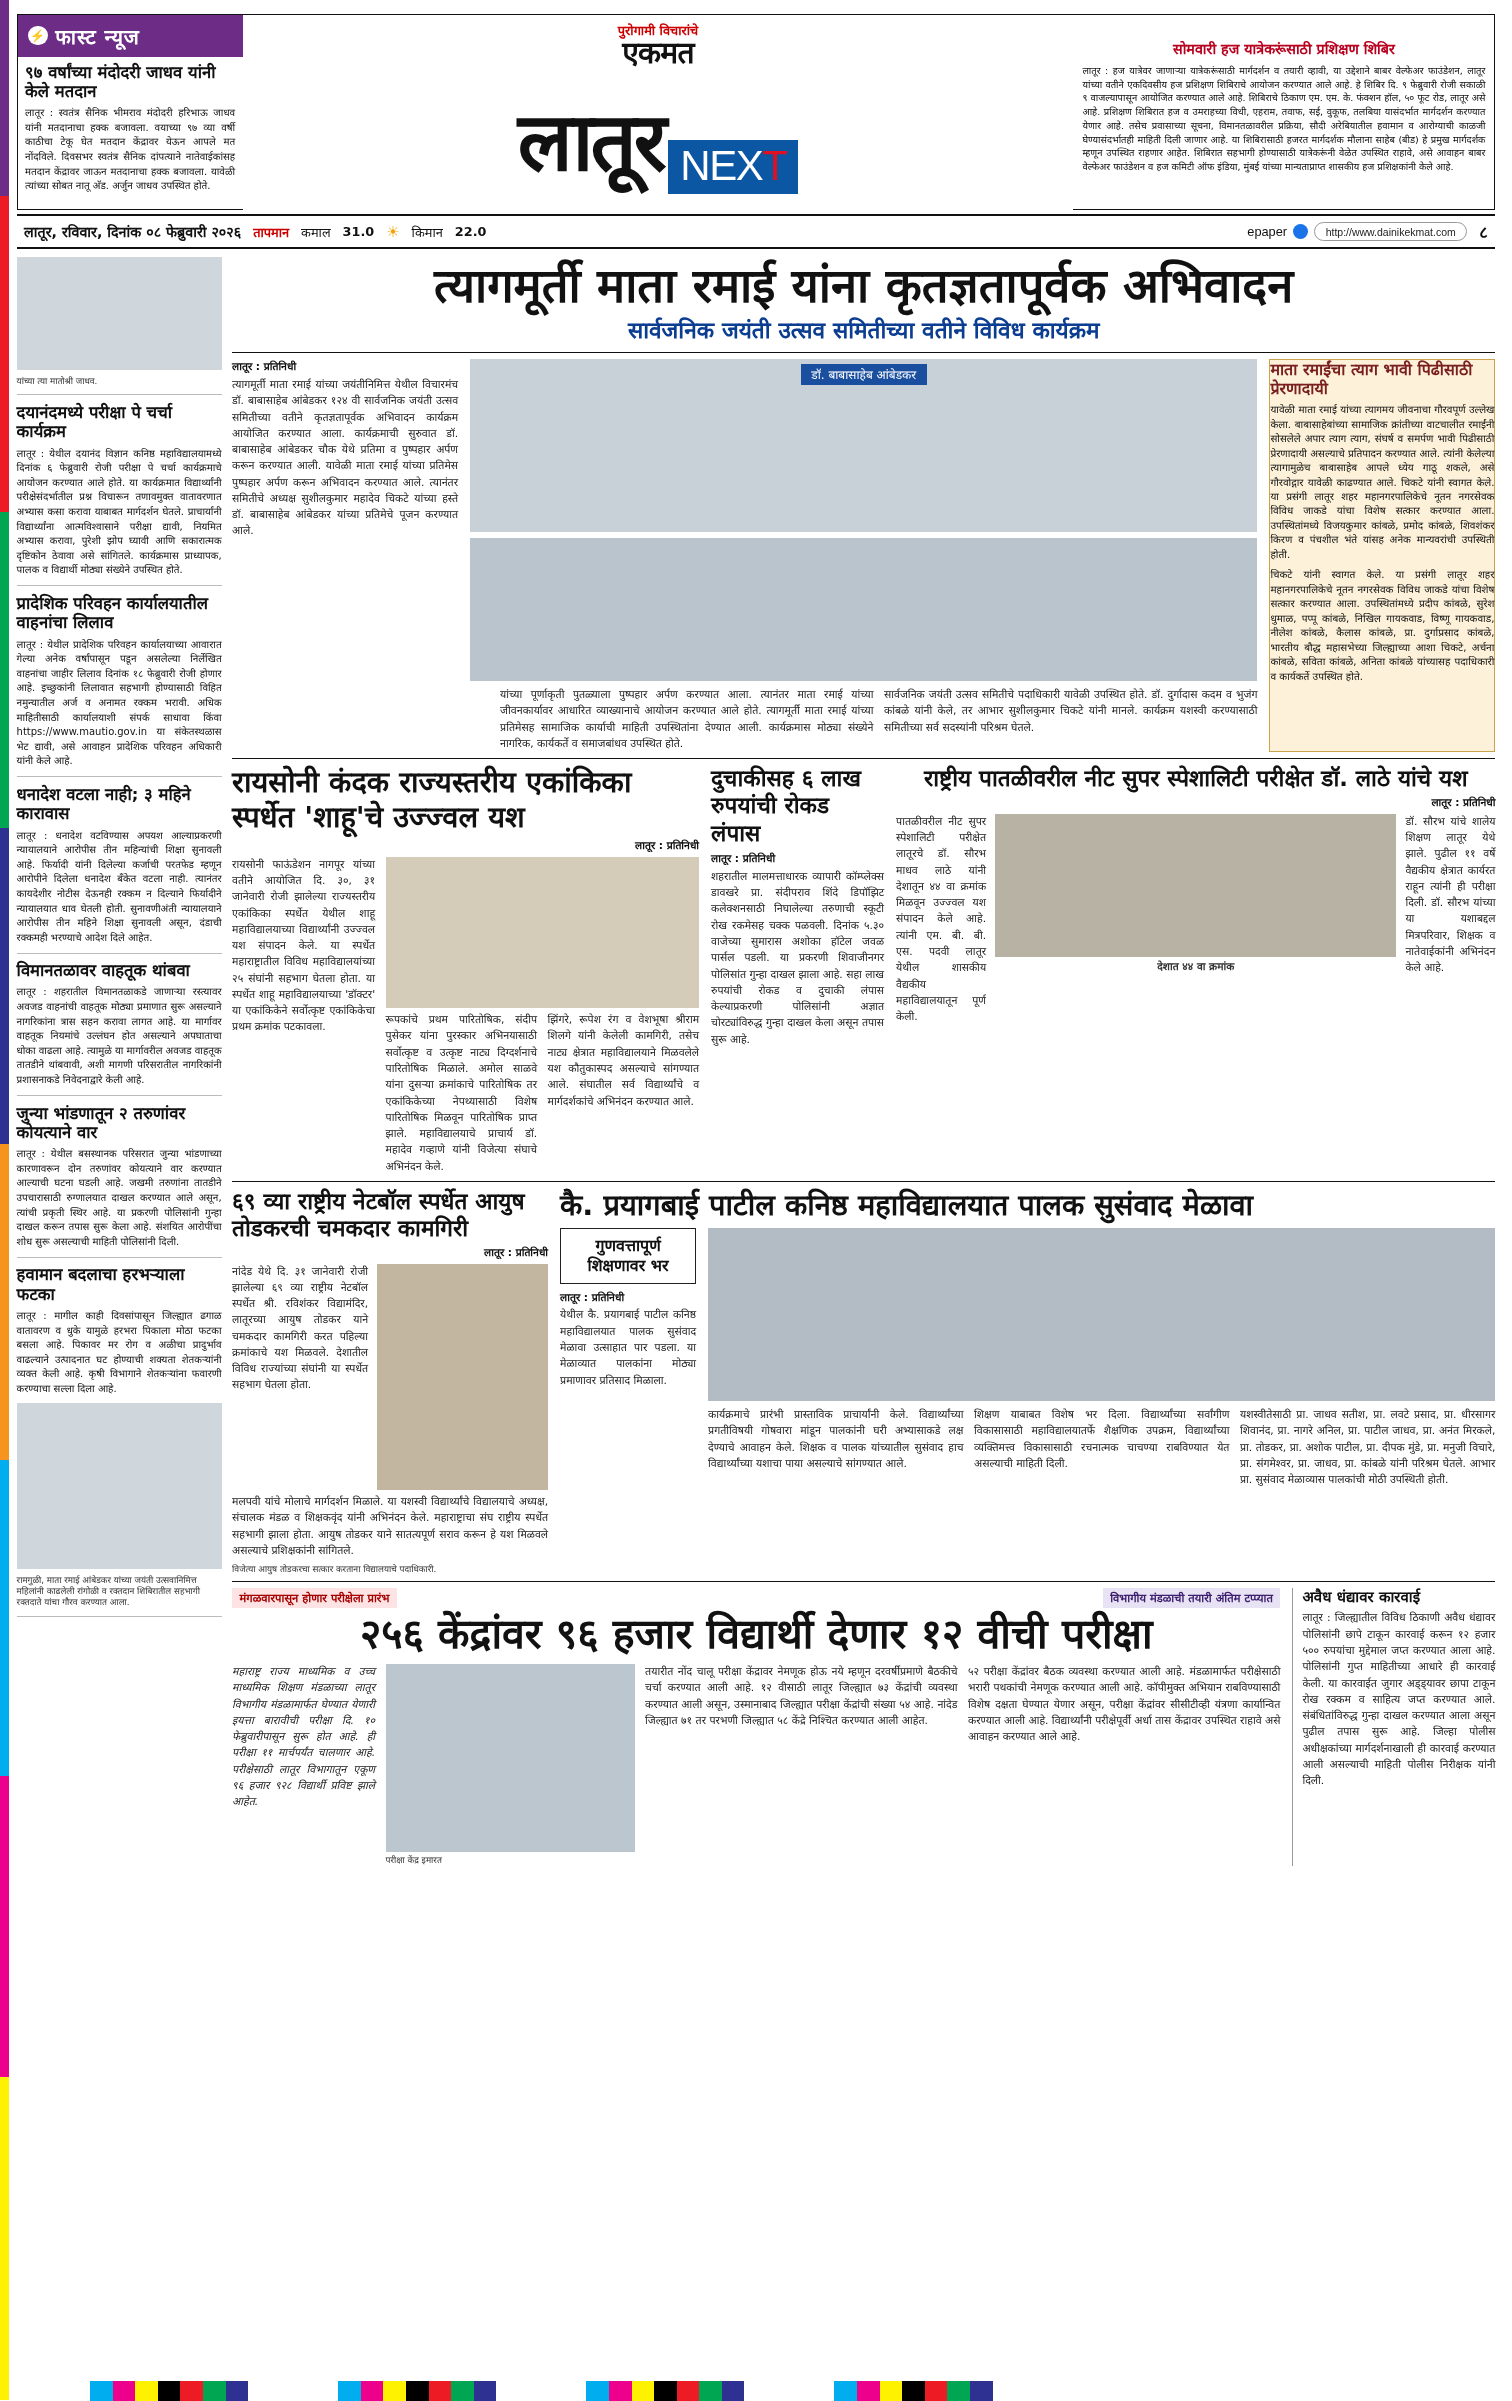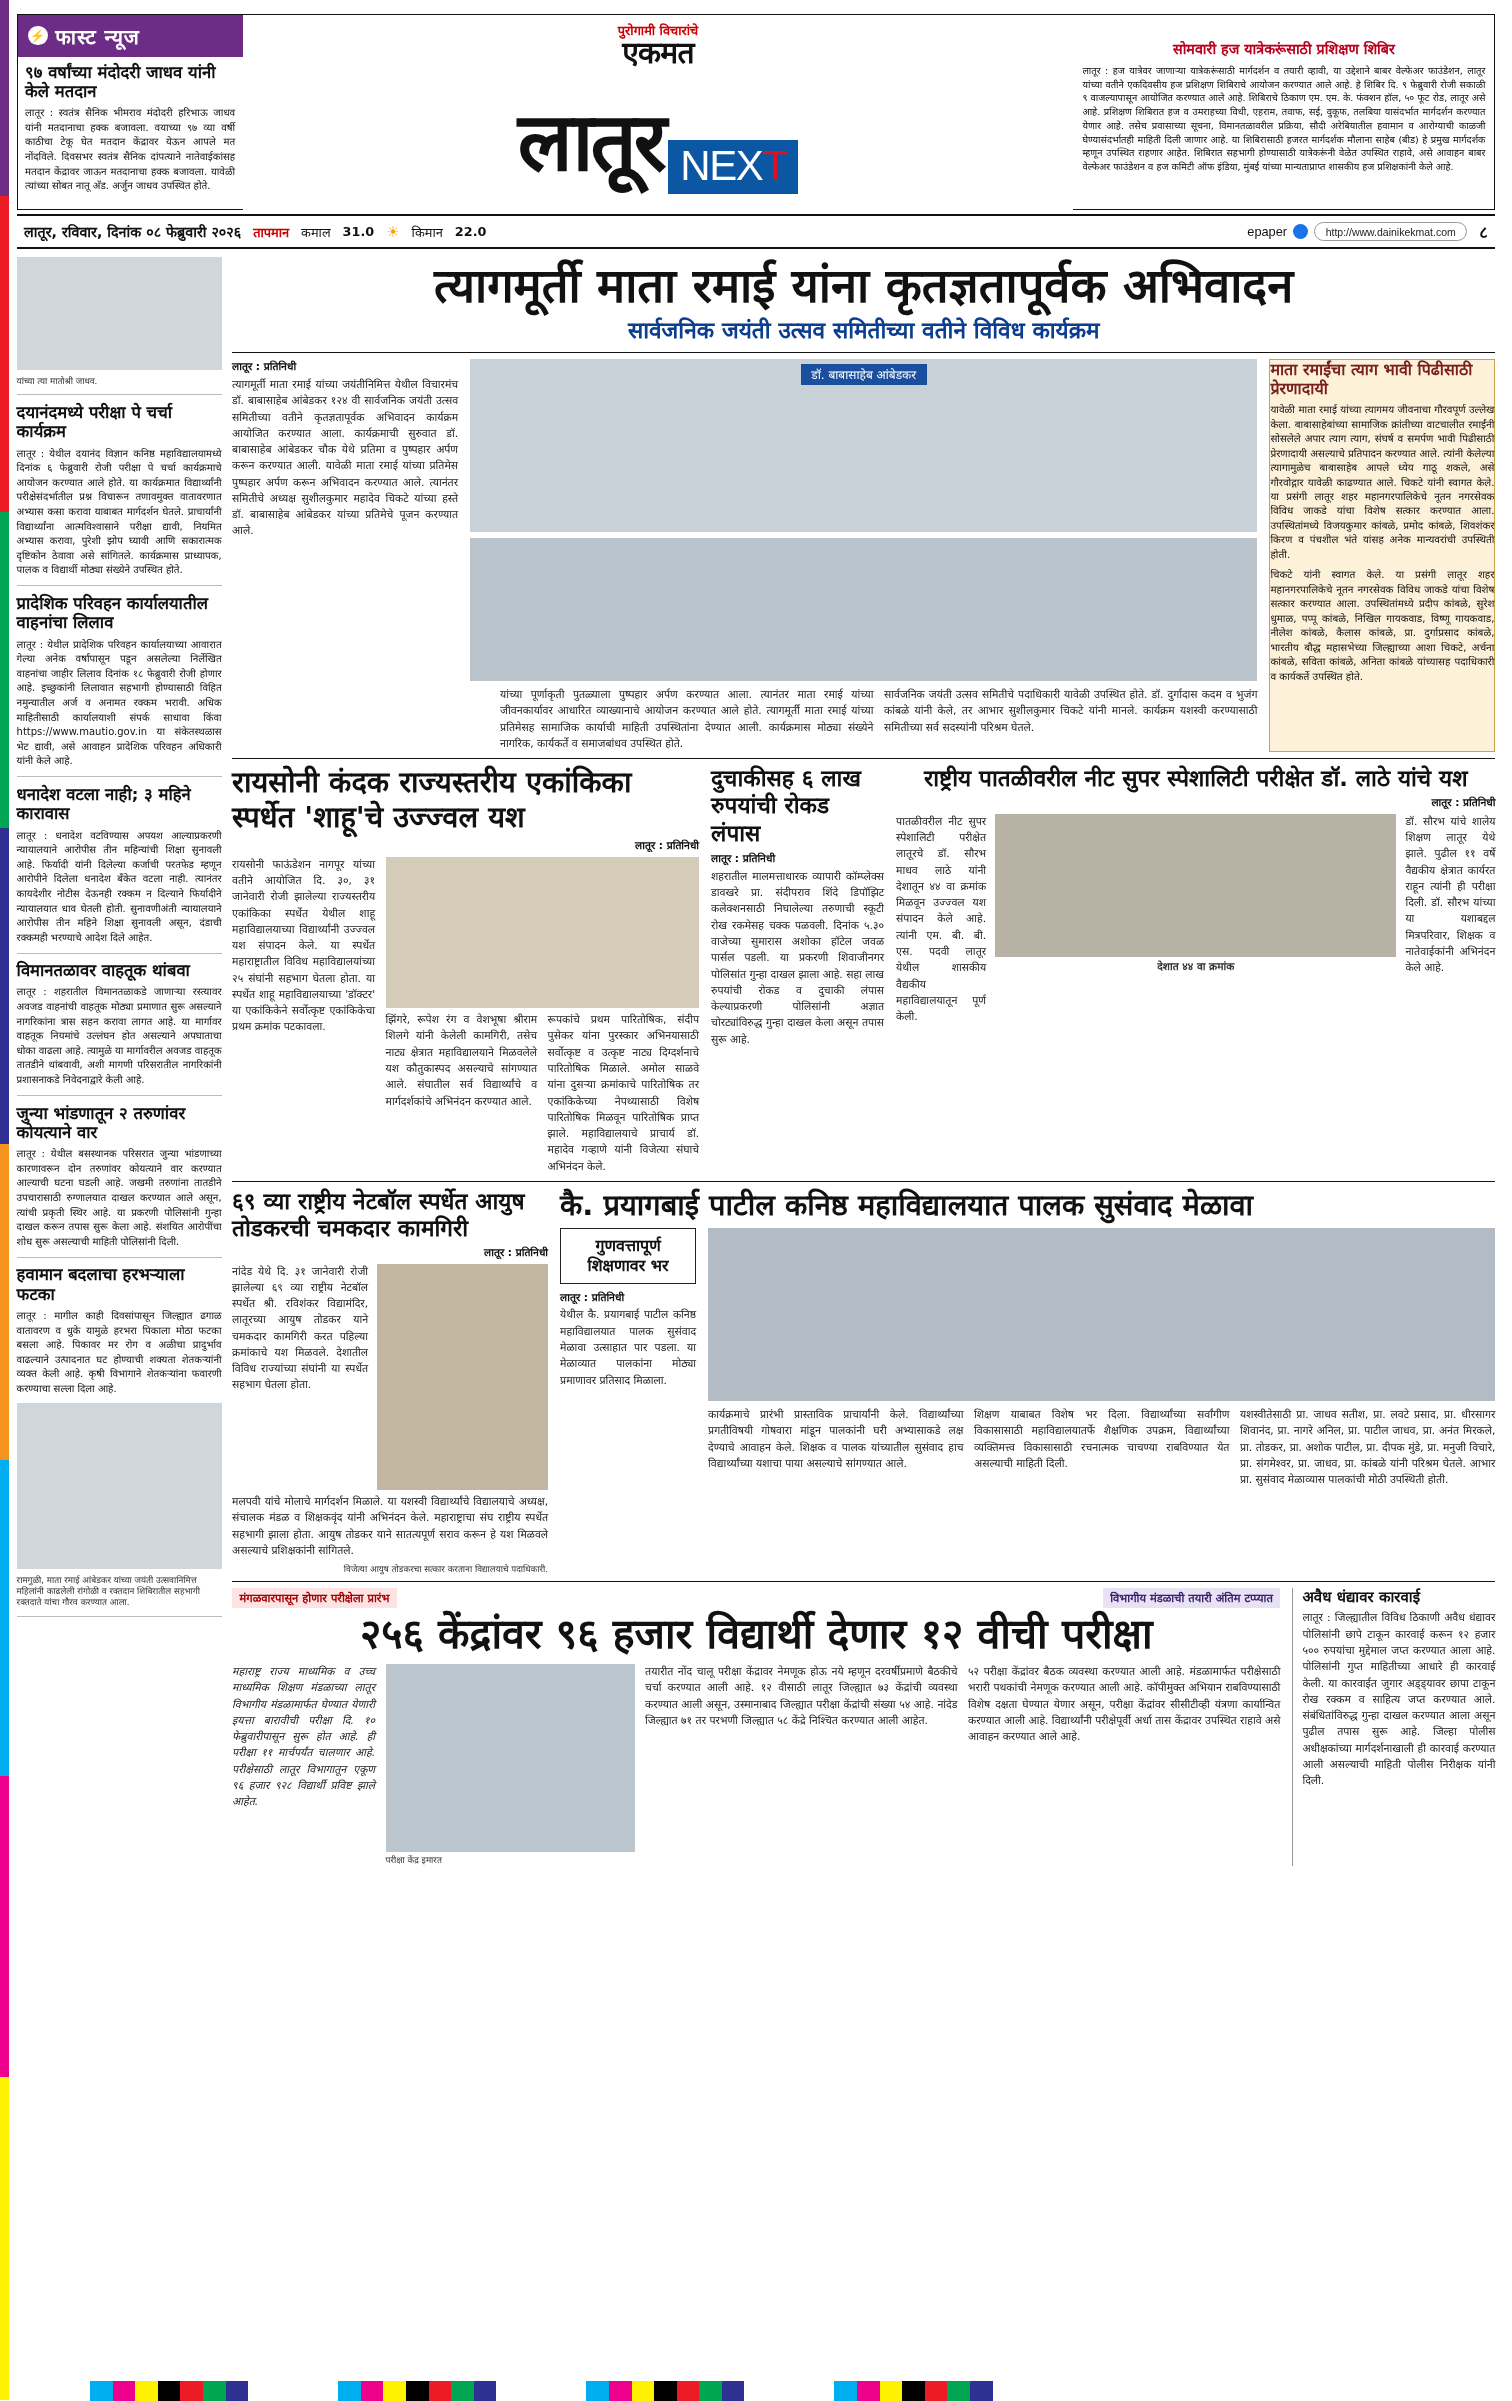--- a/index.html
+++ b/index.html
@@ -265,22 +265,22 @@
       <div class="cols3" style="gap:12px;">
 
         <div style="width:467px;">
           <div class="head2 mar">रायसोनी कंदक राज्यस्तरीय एकांकिका स्पर्धेत 'शाहू'चे उज्ज्वल यश</div>
           <div class="byline mar" style="text-align:right;margin-top:4.5px;">लातूर : प्रतिनिधी</div>
           <div style="display:flex;gap:10.5px;margin-top:4.5px;">
             <div style="width:143px;" class="body-col mar just">रायसोनी फाऊंडेशन नागपूर यांच्या वतीने आयोजित दि. ३०, ३१ जानेवारी रोजी झालेल्या राज्यस्तरीय एकांकिका स्पर्धेत येथील शाहू महाविद्यालयाच्या विद्यार्थ्यांनी उज्ज्वल यश संपादन केले. या स्पर्धेत महाराष्ट्रातील विविध महाविद्यालयांच्या २५ संघांनी सहभाग घेतला होता. या स्पर्धेत शाहू महाविद्यालयाच्या 'डॉक्टर' या एकांकिकेने सर्वोत्कृष्ट एकांकिकेचा प्रथम क्रमांक पटकावला.</div>
             <div style="flex:1;">
               <div class="photo c" style="height:151px;"></div>
               <div style="display:flex;gap:10.5px;margin-top:4.5px;">
+                <div style="flex:1;" class="body-col mar just">रूपकांचे प्रथम पारितोषिक, संदीप पुसेकर यांना पुरस्कार अभिनयासाठी सर्वोत्कृष्ट व उत्कृष्ट नाट्य दिग्दर्शनाचे पारितोषिक मिळाले. अमोल साळवे यांना दुसऱ्या क्रमांकाचे पारितोषिक तर एकांकिकेच्या नेपथ्यासाठी विशेष पारितोषिक मिळवून पारितोषिक प्राप्त झाले. महाविद्यालयाचे प्राचार्य डॉ. महादेव गव्हाणे यांनी विजेत्या संघाचे अभिनंदन केले.</div>
                 <div style="flex:1;" class="body-col mar just">झिंगरे, रूपेश रंग व वेशभूषा श्रीराम शिलगे यांनी केलेली कामगिरी, तसेच नाट्य क्षेत्रात महाविद्यालयाने मिळवलेले यश कौतुकास्पद असल्याचे सांगण्यात आले. संघातील सर्व विद्यार्थ्यांचे व मार्गदर्शकांचे अभिनंदन करण्यात आले.</div>
-                <div style="flex:1;" class="body-col mar just">रूपकांचे प्रथम पारितोषिक, संदीप पुसेकर यांना पुरस्कार अभिनयासाठी सर्वोत्कृष्ट व उत्कृष्ट नाट्य दिग्दर्शनाचे पारितोषिक मिळाले. अमोल साळवे यांना दुसऱ्या क्रमांकाचे पारितोषिक तर एकांकिकेच्या नेपथ्यासाठी विशेष पारितोषिक मिळवून पारितोषिक प्राप्त झाले. महाविद्यालयाचे प्राचार्य डॉ. महादेव गव्हाणे यांनी विजेत्या संघाचे अभिनंदन केले.</div>
               </div>
             </div>
           </div>
         </div>
 
         <div style="width:173px;">
           <div class="head3 mar">दुचाकीसह ६ लाख रुपयांची रोकड लंपास</div>
           <div class="byline mar" style="margin-top:4.5px;">लातूर : प्रतिनिधी</div>
           <div class="body-col mar just">शहरातील मालमत्ताधारक व्यापारी कॉम्प्लेक्स डावखरे प्रा. संदीपराव शिंदे डिपॉझिट कलेक्शनसाठी निघालेल्या तरुणाची स्कूटी रोख रकमेसह चक्क पळवली. दिनांक ५.३० वाजेच्या सुमारास अशोका हॉटेल जवळ पार्सल पडली. या प्रकरणी शिवाजीनगर पोलिसांत गुन्हा दाखल झाला आहे. सहा लाख रुपयांची रोकड व दुचाकी लंपास केल्याप्रकरणी पोलिसांनी अज्ञात चोरट्यांविरुद्ध गुन्हा दाखल केला असून तपास सुरू आहे.</div>
         </div>
@@ -306,21 +306,21 @@
         <div style="width:316px;">
           <div class="head3 mar">६९ व्या राष्ट्रीय नेटबॉल स्पर्धेत आयुष तोडकरची चमकदार कामगिरी</div>
           <div class="byline mar" style="text-align:right;margin-top:3px;">लातूर : प्रतिनिधी</div>
           <div style="display:flex;gap:9px;margin-top:4.5px;">
             <div style="width:136px;" class="body-col mar just">नांदेड येथे दि. ३१ जानेवारी रोजी झालेल्या ६९ व्या राष्ट्रीय नेटबॉल स्पर्धेत श्री. रविशंकर विद्यामंदिर, लातूरच्या आयुष तोडकर याने चमकदार कामगिरी करत पहिल्या क्रमांकाचे यश मिळवले. देशातील विविध राज्यांच्या संघांनी या स्पर्धेत सहभाग घेतला होता.</div>
             <div style="flex:1;">
               <div class="photo" style="height:226px;background:#c2b6a0;"></div>
             </div>
           </div>
           <div class="body-col mar just" style="margin-top:4.5px;">मलपवी यांचे मोलाचे मार्गदर्शन मिळाले. या यशस्वी विद्यार्थ्यांचे विद्यालयाचे अध्यक्ष, संचालक मंडळ व शिक्षकवृंद यांनी अभिनंदन केले. महाराष्ट्राचा संघ राष्ट्रीय स्पर्धेत सहभागी झाला होता. आयुष तोडकर याने सातत्यपूर्ण सराव करून हे यश मिळवले असल्याचे प्रशिक्षकांनी सांगितले.</div>
-          <div class="cap mar" style="margin-top:4.5px;text-align:right;">विजेत्या आयुष तोडकरचा सत्कार करताना विद्यालयाचे पदाधिकारी.</div>
+          <div class="cap mar" style="margin-top:4.5px;">विजेत्या आयुष तोडकरचा सत्कार करताना विद्यालयाचे पदाधिकारी.</div>
         </div>
 
         <div style="flex:1;">
           <div class="head2 mar">कै. प्रयागबाई पाटील कनिष्ठ महाविद्यालयात पालक सुसंवाद मेळावा</div>
           <div style="display:flex;gap:12px;margin-top:6px;">
             <div style="width:136px;">
               <div class="boxy mar" style="text-align:center;font-size:16px;font-weight:bold;line-height:1.25;">गुणवत्तापूर्ण शिक्षणावर भर</div>
               <div class="byline mar" style="margin-top:6px;">लातूर : प्रतिनिधी</div>
               <div class="body-col mar just">येथील कै. प्रयागबाई पाटील कनिष्ठ महाविद्यालयात पालक सुसंवाद मेळावा उत्साहात पार पडला. या मेळाव्यात पालकांना मोठ्या प्रमाणावर प्रतिसाद मिळाला.</div>
             </div>

